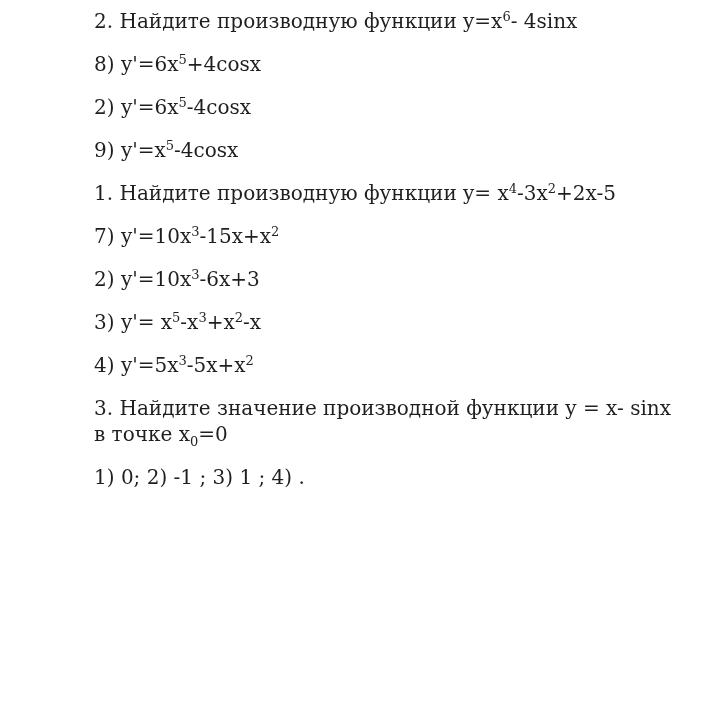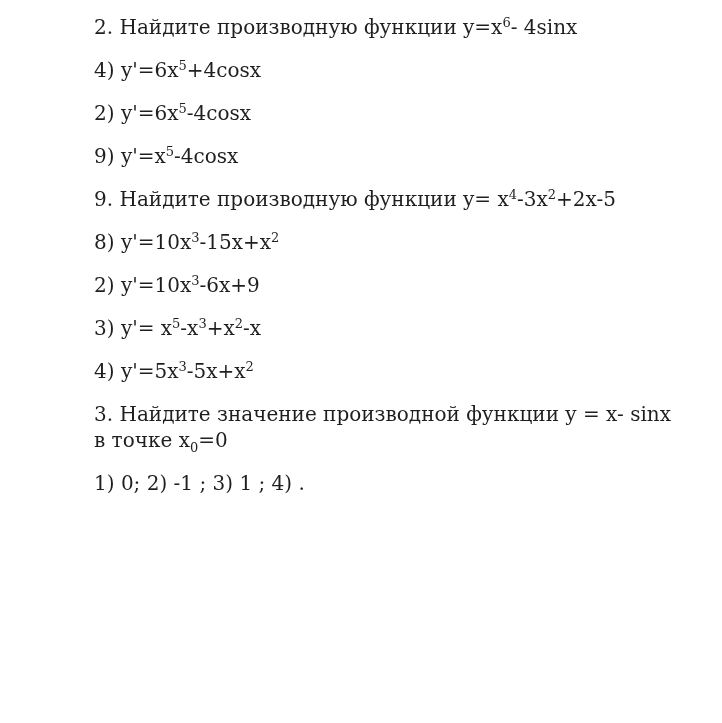--- a/index.html
+++ b/index.html
@@ -9,21 +9,21 @@
   }
   body {
     width: 722px;
     height: 723px;
     overflow: hidden;
   }
   .page {
     box-sizing: border-box;
     width: 722px;
     height: 723px;
-    padding: 14px 40px 0 94px;
+    padding: 8px 40px 0 94px;
     font-family: "DejaVu Serif", "Liberation Serif", serif;
     font-size: 20px;
     line-height: 26px;
     color: #1f1f1f;
     background: #ffffff;
   }
   p.line {
     margin: 0 0 17px 0;
     padding: 0;
     white-space: pre-wrap;
@@ -42,24 +42,24 @@
     position: relative;
     top: 5px;
   }
 </style>
 </head>
 <body>
 
 <div class="page">
   <div style="color: rgb(31, 31, 31);">
       <p class="line"><span>2. Найдите производную функции y=x</span><sup class="sx">6</sup><span>- 4sinx</span></p>
-      <p class="line"><span>4) y'=6x</span><sup class="sx">5</sup><span>+4cosx</span></p>
+      <p class="line"><span>8) y'=6x</span><sup class="sx">5</sup><span>+4cosx</span></p>
       <p class="line"><span>2) y'=6x</span><sup class="sx">5</sup><span>-4cosx</span></p>
       <p class="line"><span>9) y'=x</span><sup class="sx">5</sup><span>-4cosx</span></p>
-      <p class="line"><span>9. Найдите производную функции y= x</span><sup class="sx">4</sup><span>-3x</span><sup class="sx">2</sup><span>+2x-5</span></p>
-      <p class="line"><span>8) y'=10x</span><sup class="sx">3</sup><span>-15x+x</span><sup class="sx">2</sup></p>
-      <p class="line"><span>2) y'=10x</span><sup class="sx">3</sup><span>-6x+9</span></p>
+      <p class="line"><span>1. Найдите производную функции y= x</span><sup class="sx">4</sup><span>-3x</span><sup class="sx">2</sup><span>+2x-5</span></p>
+      <p class="line"><span>7) y'=10x</span><sup class="sx">3</sup><span>-15x+x</span><sup class="sx">2</sup></p>
+      <p class="line"><span>2) y'=10x</span><sup class="sx">3</sup><span>-6x+3</span></p>
       <p class="line"><span>3) y'= x</span><sup class="sx">5</sup><span>-x</span><sup class="sx">3</sup><span>+x</span><sup class="sx">2</sup><span>-x</span></p>
       <p class="line"><span>4) y'=5x</span><sup class="sx">3</sup><span>-5x+x</span><sup class="sx">2</sup></p>
       <p class="line"><span>3. Найдите значение производной функции y = x- sinx</span><br><span>в точке x</span><sub class="sx">0</sub><span>=0</span></p>
       <p class="line"><span>1) 0; 2) -1 ; 3) 1 ; 4) .</span></p>
     </div>
 </div>
 
 </body></html>

